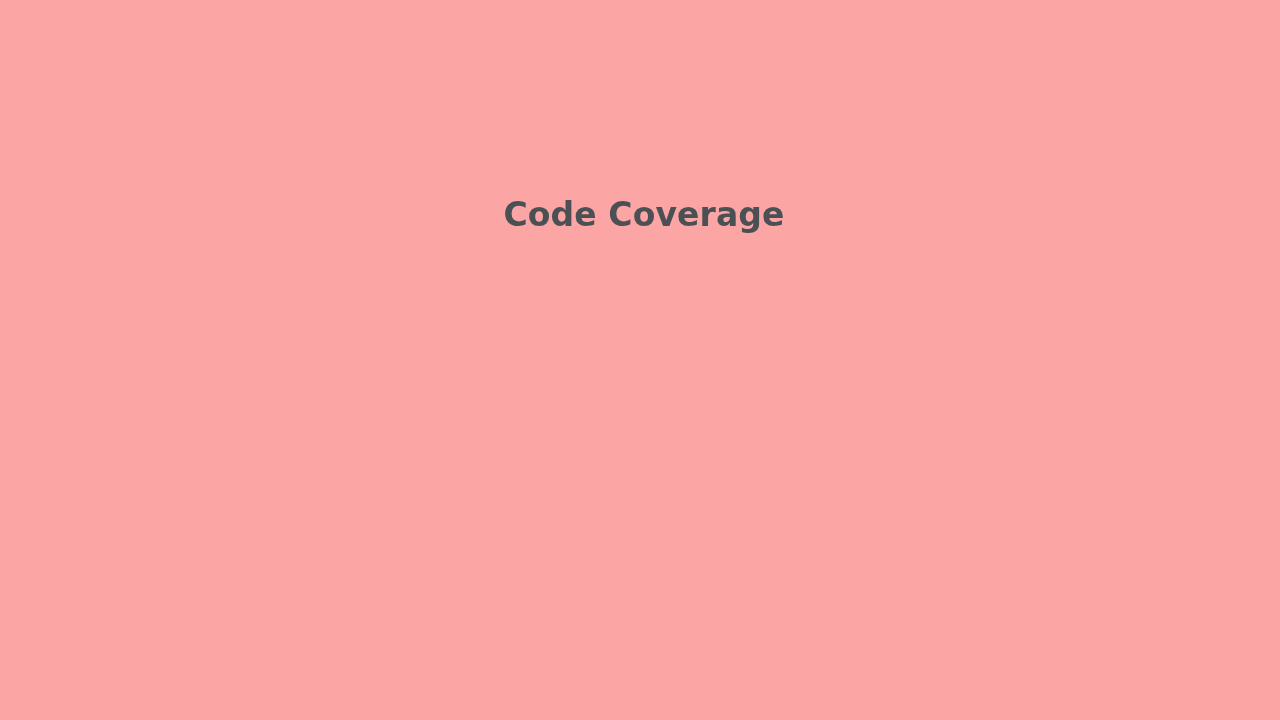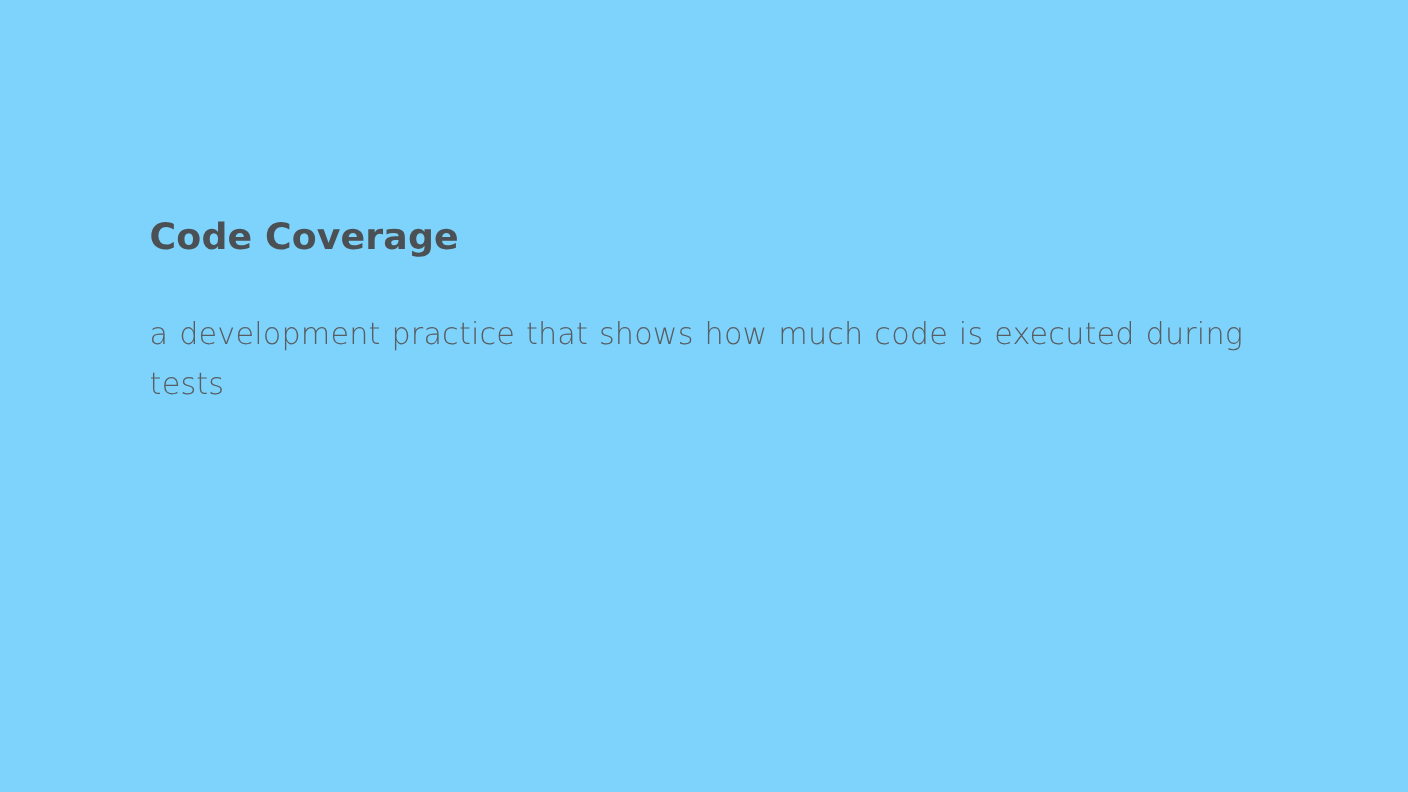--- a/index.html
+++ b/index.html
@@ -13,22 +13,23 @@
     height: 720px;
     background: #ffffff;
     font-family: "DejaVu Sans", "Liberation Sans", sans-serif;
     overflow: hidden;
   }
 
   .slide {
     position: relative;
     width: 1280px;
     height: 720px;
-    background: #7dd3fc;
+    background: #fca5a5;
     box-sizing: border-box;
+    text-align: center;
   }
 
   .content-block {
     position: absolute;
     left: 136px;
     top: 192px;
     width: 1016px;
   }
 
   .slide-title {
@@ -57,17 +58,16 @@
 </style>
 </head>
 <body>
 
 <div class="slide">
 
   <div class="content-block">
 
     <h1 class="slide-title">Code Coverage</h1>
 
-    <p class="slide-body">a development practice that shows how much code is executed during tests</p>
 
   </div>
 
 </div>
 
 </body></html>

